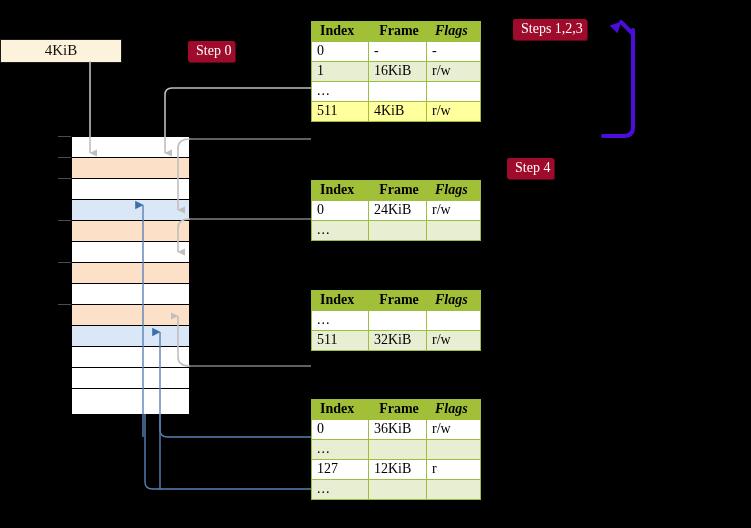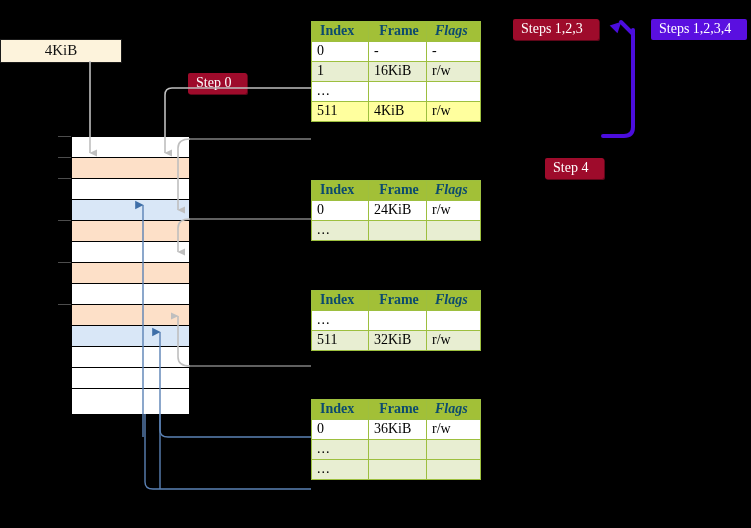--- a/index.html
+++ b/index.html
@@ -21,21 +21,21 @@
     line-height:21px;
     color:#111;
   }
 
   
   .pill{
     position:absolute;
     color:#ffffff;
     font-size:14px;
     line-height:18px;
-    padding:1px 16px 2px 8px;
+    padding:1px 4px 2px 8px;
     border-radius:2px;
     white-space:nowrap;
     font-family:"Liberation Serif", serif;
   }
   .pill.crimson{background:#9e0b2b;box-shadow:1px 1px 0 #5e0619;}
   .pill.violet{background:#5a0fe0;}
 
   
   .ptable{
     position:absolute;
@@ -48,21 +48,21 @@
     border:1px solid #9dbf3f;
     padding:1px 5px 2px 5px;
     text-align:left;
     height:19px;
     box-sizing:border-box;
     white-space:nowrap;
     font-weight:normal;
   }
   .ptable th{
     background:#a2c037;
-    color:#0c4a6e;
+    color:#000000;
     font-weight:bold;
     font-family:"Liberation Serif", serif;
     font-size:14px;
     padding-left:8px;
   }
   .ptable td.c-index{width:57px;}
   .ptable td.c-frame{width:58px;}
   .ptable td.c-flags{width:54px;}
   .ptable th.c-index{width:57px;}
   .ptable th.c-frame{width:58px;text-align:center;}
@@ -93,27 +93,26 @@
 
   svg.overlay{position:absolute;left:0;top:0;width:751px;height:528px;pointer-events:none;}
 </style>
 </head>
 <body>
 
 <div class="stage">
 
   <div class="memlabel" style="left:0px;top:39px;width:120px;height:22px;">4KiB</div>
 
-  <div class="pill crimson" style="left:188px;top:41px;margin-top:32px;">Step 0</div>
+  <div class="pill crimson" style="left:188px;top:41px;">Step 0</div>
 
   <div class="pill crimson" style="left:513px;top:19px;">Steps 1,2,3</div>
 
-  <div class="pill violet" style="left:651px;top:19px;">Steps 1,2,3,4</div>
-
-  <div class="pill crimson" style="left:545px;top:158px;">Step 4</div>
+
+  <div class="pill crimson" style="left:507px;top:158px;">Step 4</div>
 
   <div class="grid" style="left:71px;top:136px;width:119px;height:279px;">
     <div class="gdiv" style="left:71px;"></div>
     <div class="grow g-white" style="top:0px;height:21px;"></div>
     <div class="grow g-peach" style="top:21px;height:21px;"></div>
     <div class="grow g-white" style="top:42px;height:21px;"></div>
     <div class="grow g-blue" style="top:63px;height:21px;"></div>
     <div class="grow g-peach" style="top:84px;height:21px;"></div>
     <div class="grow g-white" style="top:105px;height:21px;"></div>
     <div class="grow g-peach" style="top:126px;height:21px;"></div>
@@ -220,20 +219,25 @@
       <tr class="row-white">
         <td class="c-index">0</td>
         <td class="c-frame">36KiB</td>
         <td class="c-flags">r/w</td>
       </tr>
       <tr class="row-tint">
         <td class="c-index dots">...</td>
         <td class="c-frame"></td>
         <td class="c-flags"></td>
       </tr>
+      <tr class="row-white">
+        <td class="c-index">127</td>
+        <td class="c-frame">12KiB</td>
+        <td class="c-flags">r</td>
+      </tr>
       <tr class="row-tint">
         <td class="c-index dots">...</td>
         <td class="c-frame"></td>
         <td class="c-flags"></td>
       </tr>
     </tbody>
   </table>
 
   <svg class="overlay" viewBox="0 0 751 528">
     <defs>

